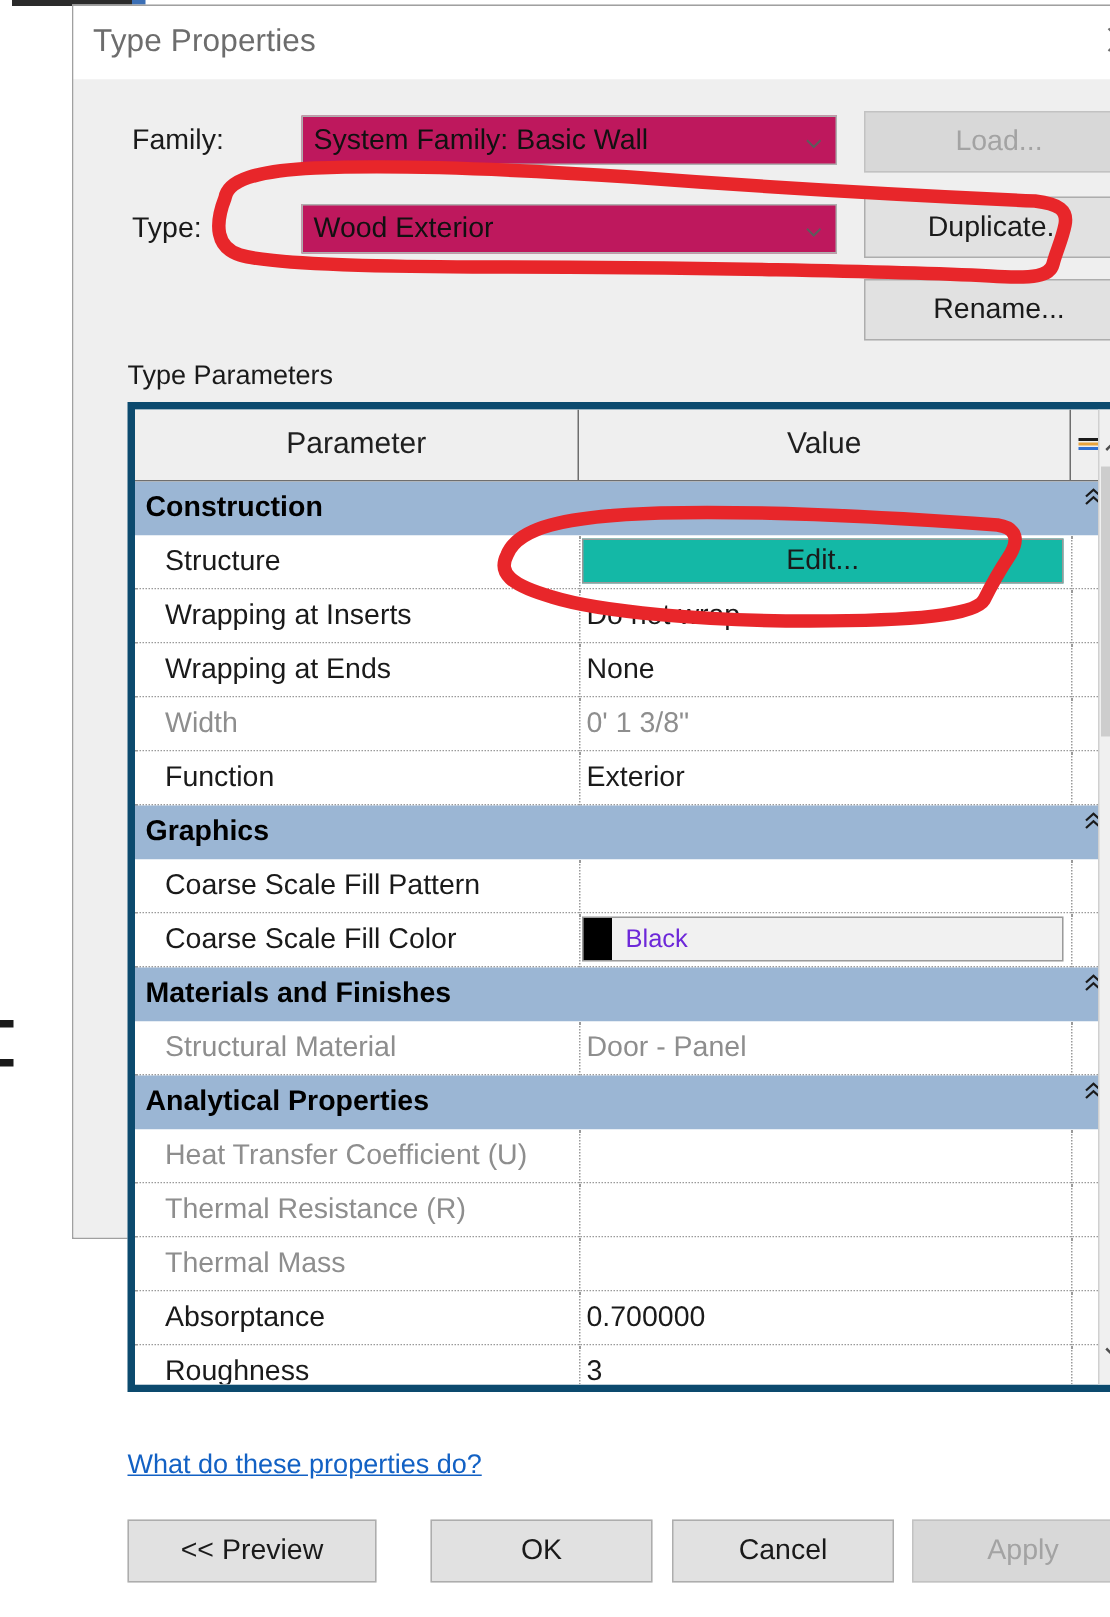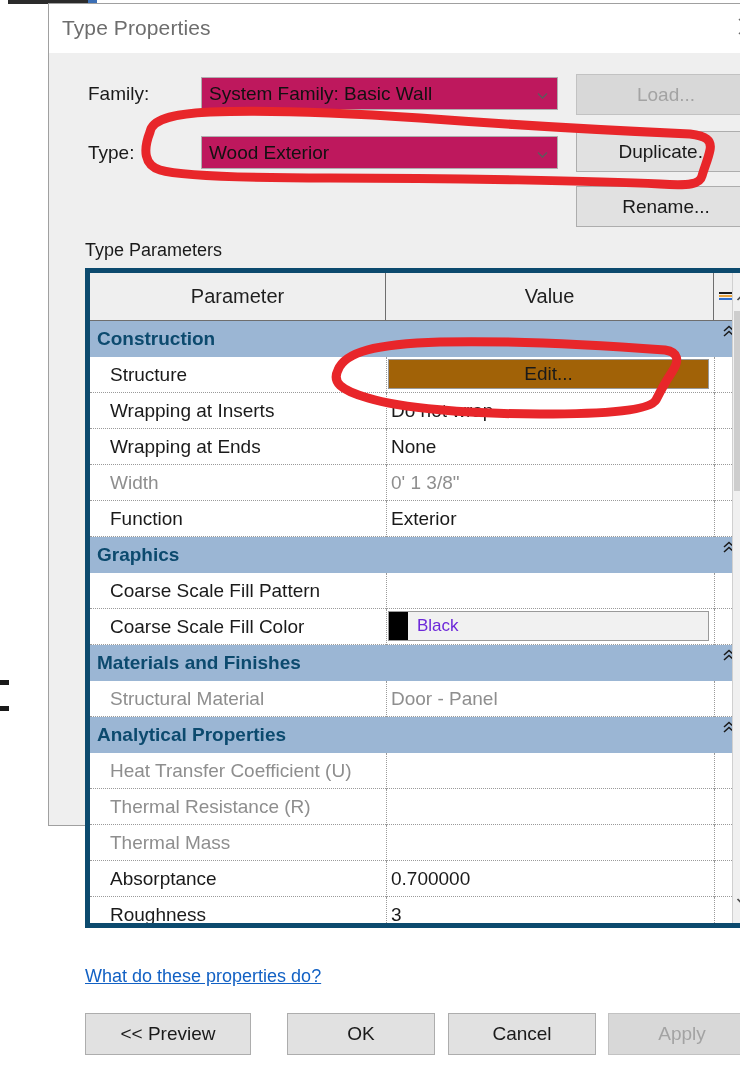--- a/index.html
+++ b/index.html
@@ -270,36 +270,36 @@
   .grow.data .vline-2 { left: 624px; }
 
   .grow .cell-p.dim, .grow .cell-v.dim { color: #8e8e8e; }
 
   .grow.sect .sect-label {
     position: absolute;
     left: 7px; top: 0; height: 100%;
     display: flex; align-items: center;
     font-size: 19px;
     font-weight: bold;
-    color: #0c4a6e;
+    color: #000000;
     white-space: nowrap;
   }
   .grow.sect .sect-collapse {
     position: absolute;
     right: 6px; top: 3px;
     width: 14px; height: 14px;
     cursor: pointer;
   }
 
   
   .inline-btn {
     position: absolute;
     left: 2px; top: 2px;
     width: 321px; height: 30px;
-    background: #a16207;
+    background: #14b8a6;
     border: 1px solid #999999;
     box-sizing: border-box;
     display: flex;
     align-items: center;
     justify-content: center;
     font-size: 19px;
     color: #1a1a1a;
     cursor: pointer;
   }
   .color-field {

